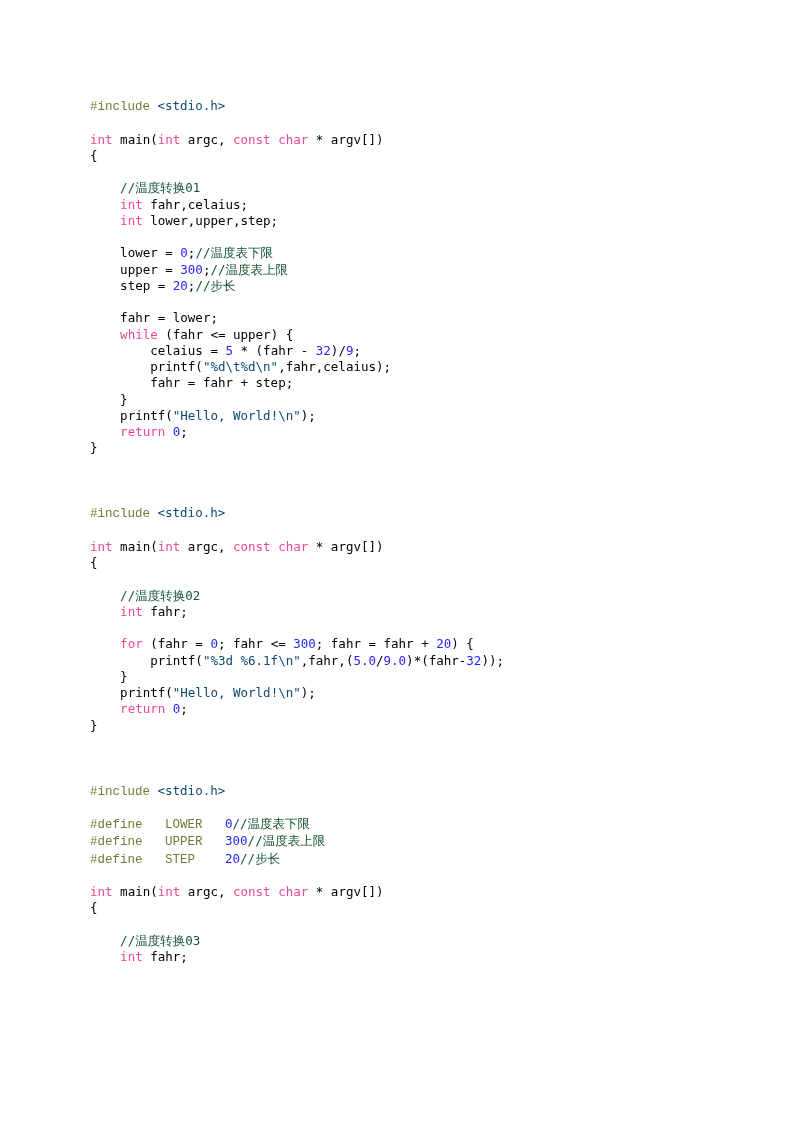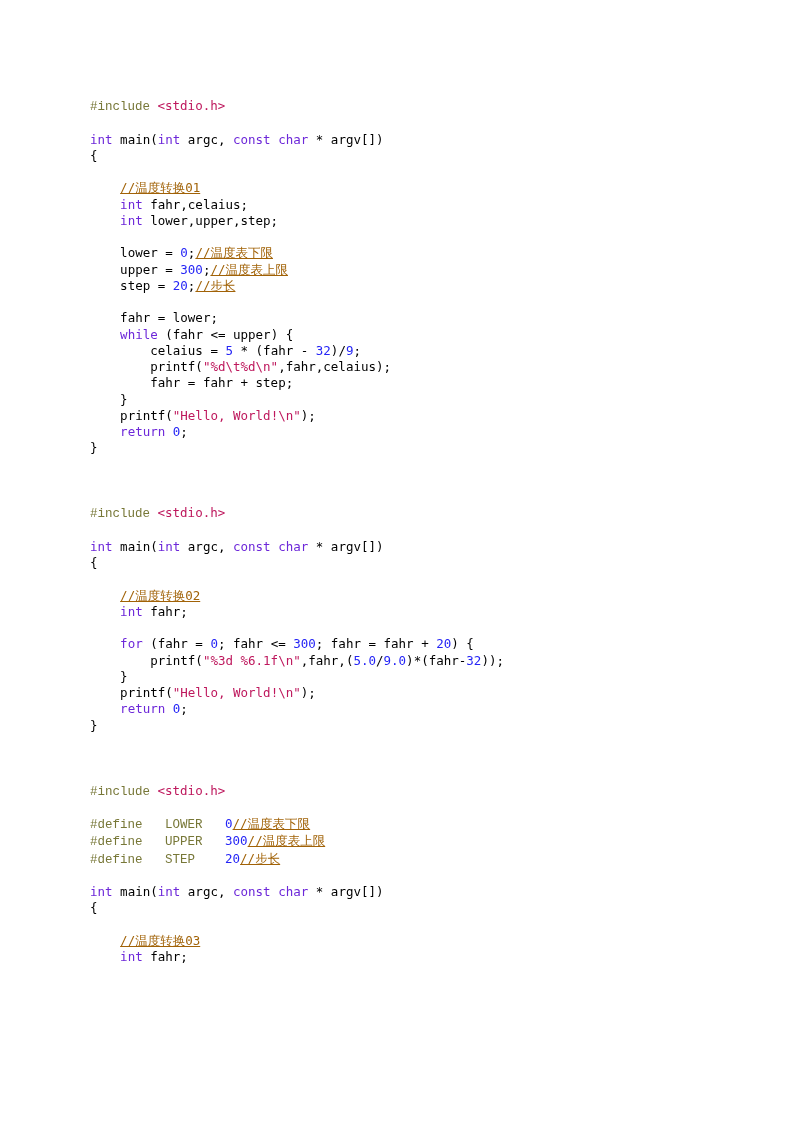--- a/index.html
+++ b/index.html
@@ -10,22 +10,22 @@
     height: 1121px;
     font-family: "Menlo", "Consolas", "DejaVu Sans Mono", monospace;
     font-size: 12.5px;
     line-height: 1.3;
   }
   .page {
     padding: 98px 90px 0 90px;
     white-space: pre;
   }
   .pp  { color: #777737; font-family: Liberation Mono, monospace; }     
-  .str { color: #be185d; }     
-  .kw  { color: #6d28d9; }     
+  .str { color: #0c4a6e; }     
+  .kw  { color: #ec4899; }     
   .fn  { color: #000; }        
-  .cm  { color: #a16207; text-decoration: underline; }     
+  .cm  { color: #14532d; }     
   .num { color: #2424f6; }     
 </style>
 </head>
 <body>
 
 <div class="page" id="render-target"><div><span class="pp">#include </span><span class="str">&lt;stdio.h&gt;</span></div><div>&nbsp;</div><div><span class="kw">int</span><span class="fn"> main(</span><span class="kw">int</span><span class="fn"> argc, </span><span class="kw">const</span><span class="fn"> </span><span class="kw">char</span><span class="fn"> * argv[])</span></div><div><span class="fn">{</span></div><div>&nbsp;</div><div><span class="fn">    </span><span class="cm">//温度转换01</span></div><div><span class="fn">    </span><span class="kw">int</span><span class="fn"> fahr,celaius;</span></div><div><span class="fn">    </span><span class="kw">int</span><span class="fn"> lower,upper,step;</span></div><div>&nbsp;</div><div><span class="fn">    lower = </span><span class="num">0</span><span class="fn">;</span><span class="cm">//温度表下限</span></div><div><span class="fn">    upper = </span><span class="num">300</span><span class="fn">;</span><span class="cm">//温度表上限</span></div><div><span class="fn">    step = </span><span class="num">20</span><span class="fn">;</span><span class="cm">//步长</span></div><div>&nbsp;</div><div><span class="fn">    fahr = lower;</span></div><div><span class="fn">    </span><span class="kw">while</span><span class="fn"> (fahr &lt;= upper) {</span></div><div><span class="fn">        celaius = </span><span class="num">5</span><span class="fn"> * (fahr - </span><span class="num">32</span><span class="fn">)/</span><span class="num">9</span><span class="fn">;</span></div><div><span class="fn">        printf(</span><span class="str">"%d\t%d\n"</span><span class="fn">,fahr,celaius);</span></div><div><span class="fn">        fahr = fahr + step;</span></div><div><span class="fn">    }</span></div><div><span class="fn">    printf(</span><span class="str">"Hello, World!\n"</span><span class="fn">);</span></div><div><span class="fn">    </span><span class="kw">return</span><span class="fn"> </span><span class="num">0</span><span class="fn">;</span></div><div><span class="fn">}</span></div><div>&nbsp;</div><div>&nbsp;</div><div>&nbsp;</div><div><span class="pp">#include </span><span class="str">&lt;stdio.h&gt;</span></div><div>&nbsp;</div><div><span class="kw">int</span><span class="fn"> main(</span><span class="kw">int</span><span class="fn"> argc, </span><span class="kw">const</span><span class="fn"> </span><span class="kw">char</span><span class="fn"> * argv[])</span></div><div><span class="fn">{</span></div><div>&nbsp;</div><div><span class="fn">    </span><span class="cm">//温度转换02</span></div><div><span class="fn">    </span><span class="kw">int</span><span class="fn"> fahr;</span></div><div>&nbsp;</div><div><span class="fn">    </span><span class="kw">for</span><span class="fn"> (fahr = </span><span class="num">0</span><span class="fn">; fahr &lt;= </span><span class="num">300</span><span class="fn">; fahr = fahr + </span><span class="num">20</span><span class="fn">) {</span></div><div><span class="fn">        printf(</span><span class="str">"%3d %6.1f\n"</span><span class="fn">,fahr,(</span><span class="num">5.0</span><span class="fn">/</span><span class="num">9.0</span><span class="fn">)*(fahr-</span><span class="num">32</span><span class="fn">));</span></div><div><span class="fn">    }</span></div><div><span class="fn">    printf(</span><span class="str">"Hello, World!\n"</span><span class="fn">);</span></div><div><span class="fn">    </span><span class="kw">return</span><span class="fn"> </span><span class="num">0</span><span class="fn">;</span></div><div><span class="fn">}</span></div><div>&nbsp;</div><div>&nbsp;</div><div>&nbsp;</div><div><span class="pp">#include </span><span class="str">&lt;stdio.h&gt;</span></div><div>&nbsp;</div><div><span class="pp">#define   LOWER   </span><span class="num">0</span><span class="cm">//温度表下限</span></div><div><span class="pp">#define   UPPER   </span><span class="num">300</span><span class="cm">//温度表上限</span></div><div><span class="pp">#define   STEP    </span><span class="num">20</span><span class="cm">//步长</span></div><div>&nbsp;</div><div><span class="kw">int</span><span class="fn"> main(</span><span class="kw">int</span><span class="fn"> argc, </span><span class="kw">const</span><span class="fn"> </span><span class="kw">char</span><span class="fn"> * argv[])</span></div><div><span class="fn">{</span></div><div>&nbsp;</div><div><span class="fn">    </span><span class="cm">//温度转换03</span></div><div><span class="fn">    </span><span class="kw">int</span><span class="fn"> fahr;</span></div></div>
 
 </body></html>

